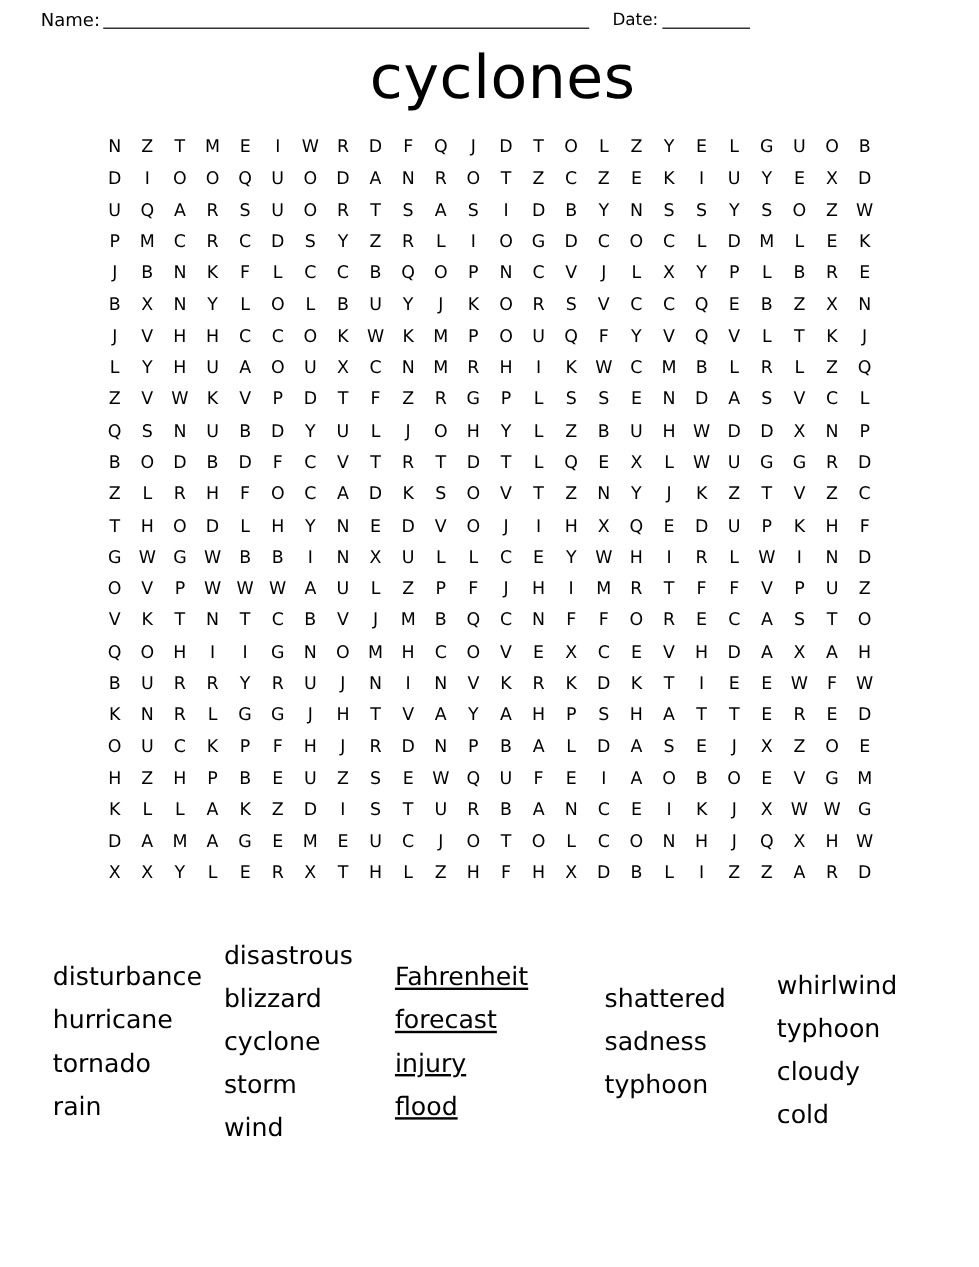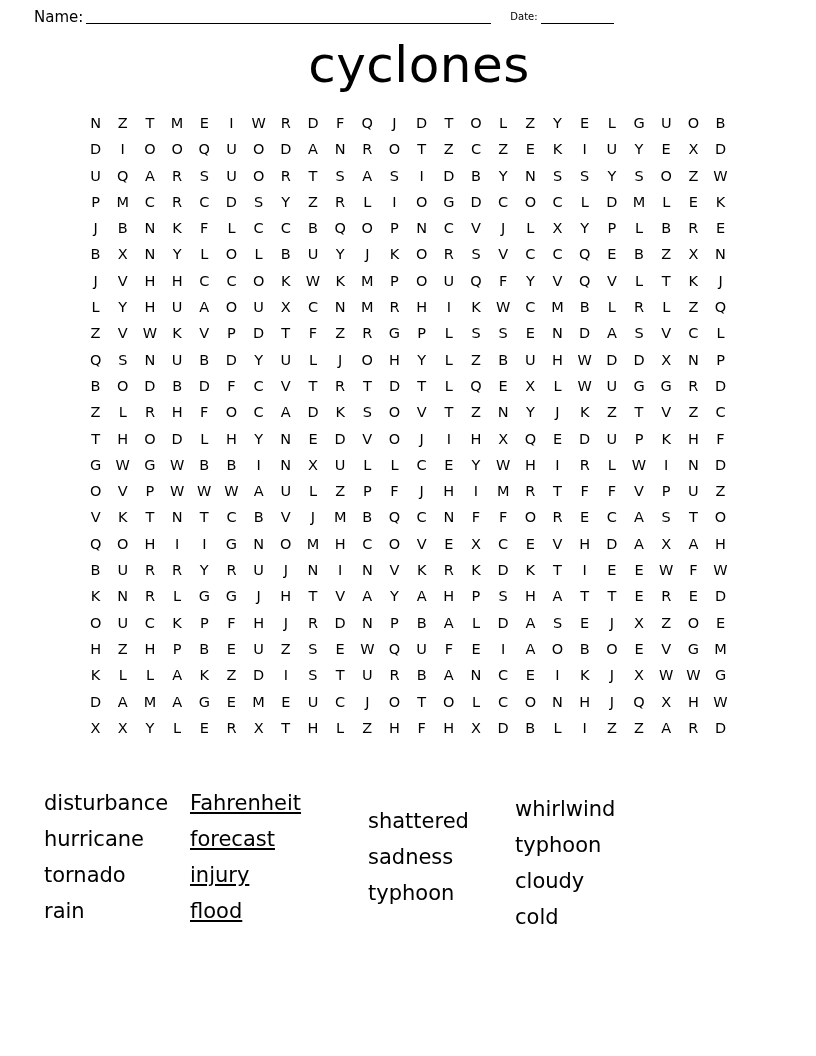--- a/index.html
+++ b/index.html
@@ -35,21 +35,21 @@
     margin-left: 34px;
     white-space: pre;
   }
   .hdr-rule {
     display: inline-block;
     border-bottom: 1px solid #000;
     height: 13px;
   }
   .hdr-name-rule { width: 405px; margin-left: 3px; }
   .hdr-date-label {
-    font-size: 10px;
+    font-size: 14px;
     line-height: 18px;
     margin-left: 19px;
     white-space: pre;
   }
   .hdr-date-rule { width: 73px; margin-left: 3px; }
 
   
   .title {
     position: absolute;
     left: 11px;
@@ -752,20 +752,27 @@
     </div>
   </div>
 
 <div class="wordlist">
     <div class="word-col word-col-0">
       <div class="word">disturbance</div>
       <div class="word">hurricane</div>
       <div class="word">tornado</div>
       <div class="word">rain</div>
     </div>
+    <div class="word-col word-col-1">
+      <div class="word">disastrous</div>
+      <div class="word">blizzard</div>
+      <div class="word">cyclone</div>
+      <div class="word">storm</div>
+      <div class="word">wind</div>
+    </div>
     <div class="word-col word-col-2">
       <div class="word">Fahrenheit</div>
       <div class="word">forecast</div>
       <div class="word">injury</div>
       <div class="word">flood</div>
     </div>
     <div class="word-col word-col-3">
       <div class="word">shattered</div>
       <div class="word">sadness</div>
       <div class="word">typhoon</div>

